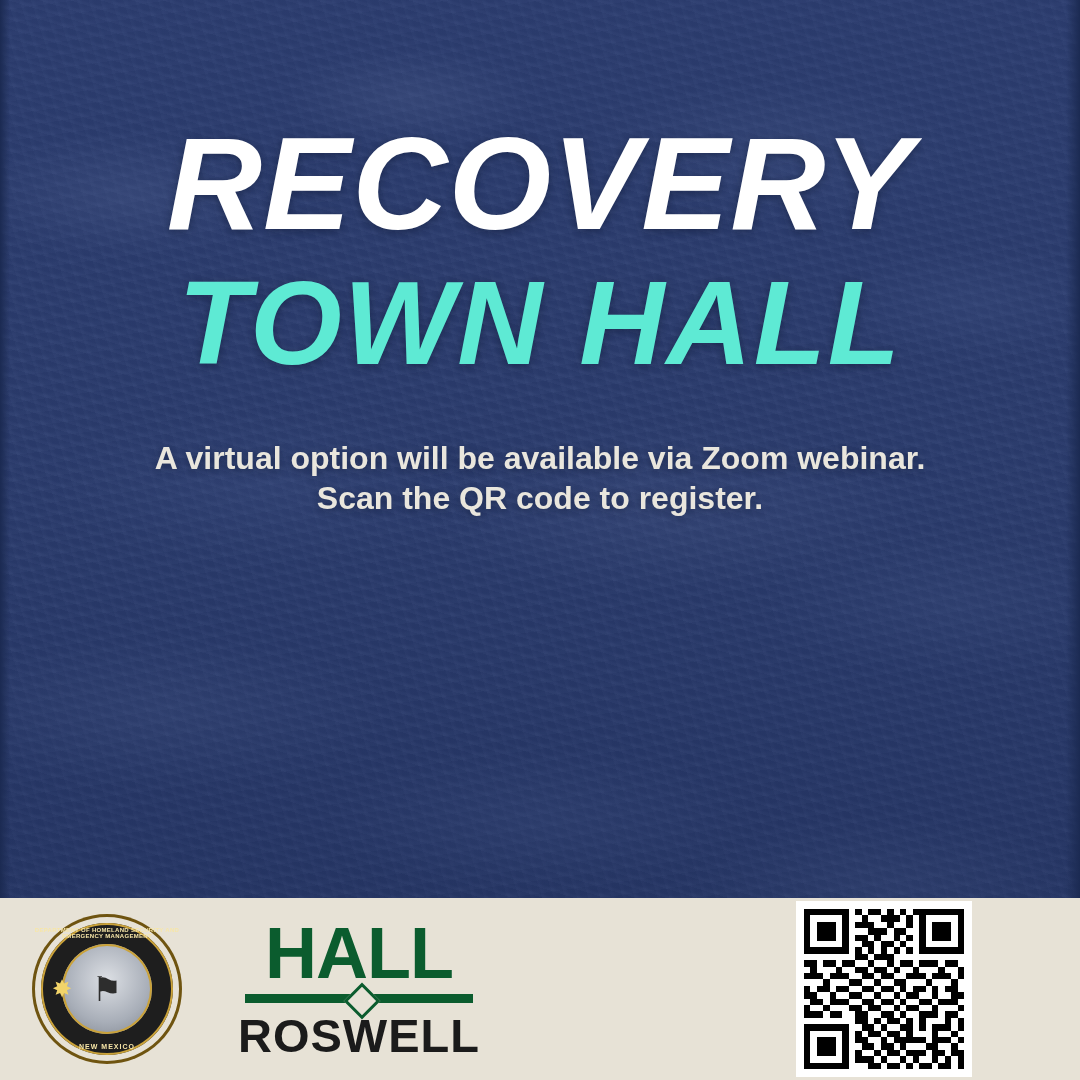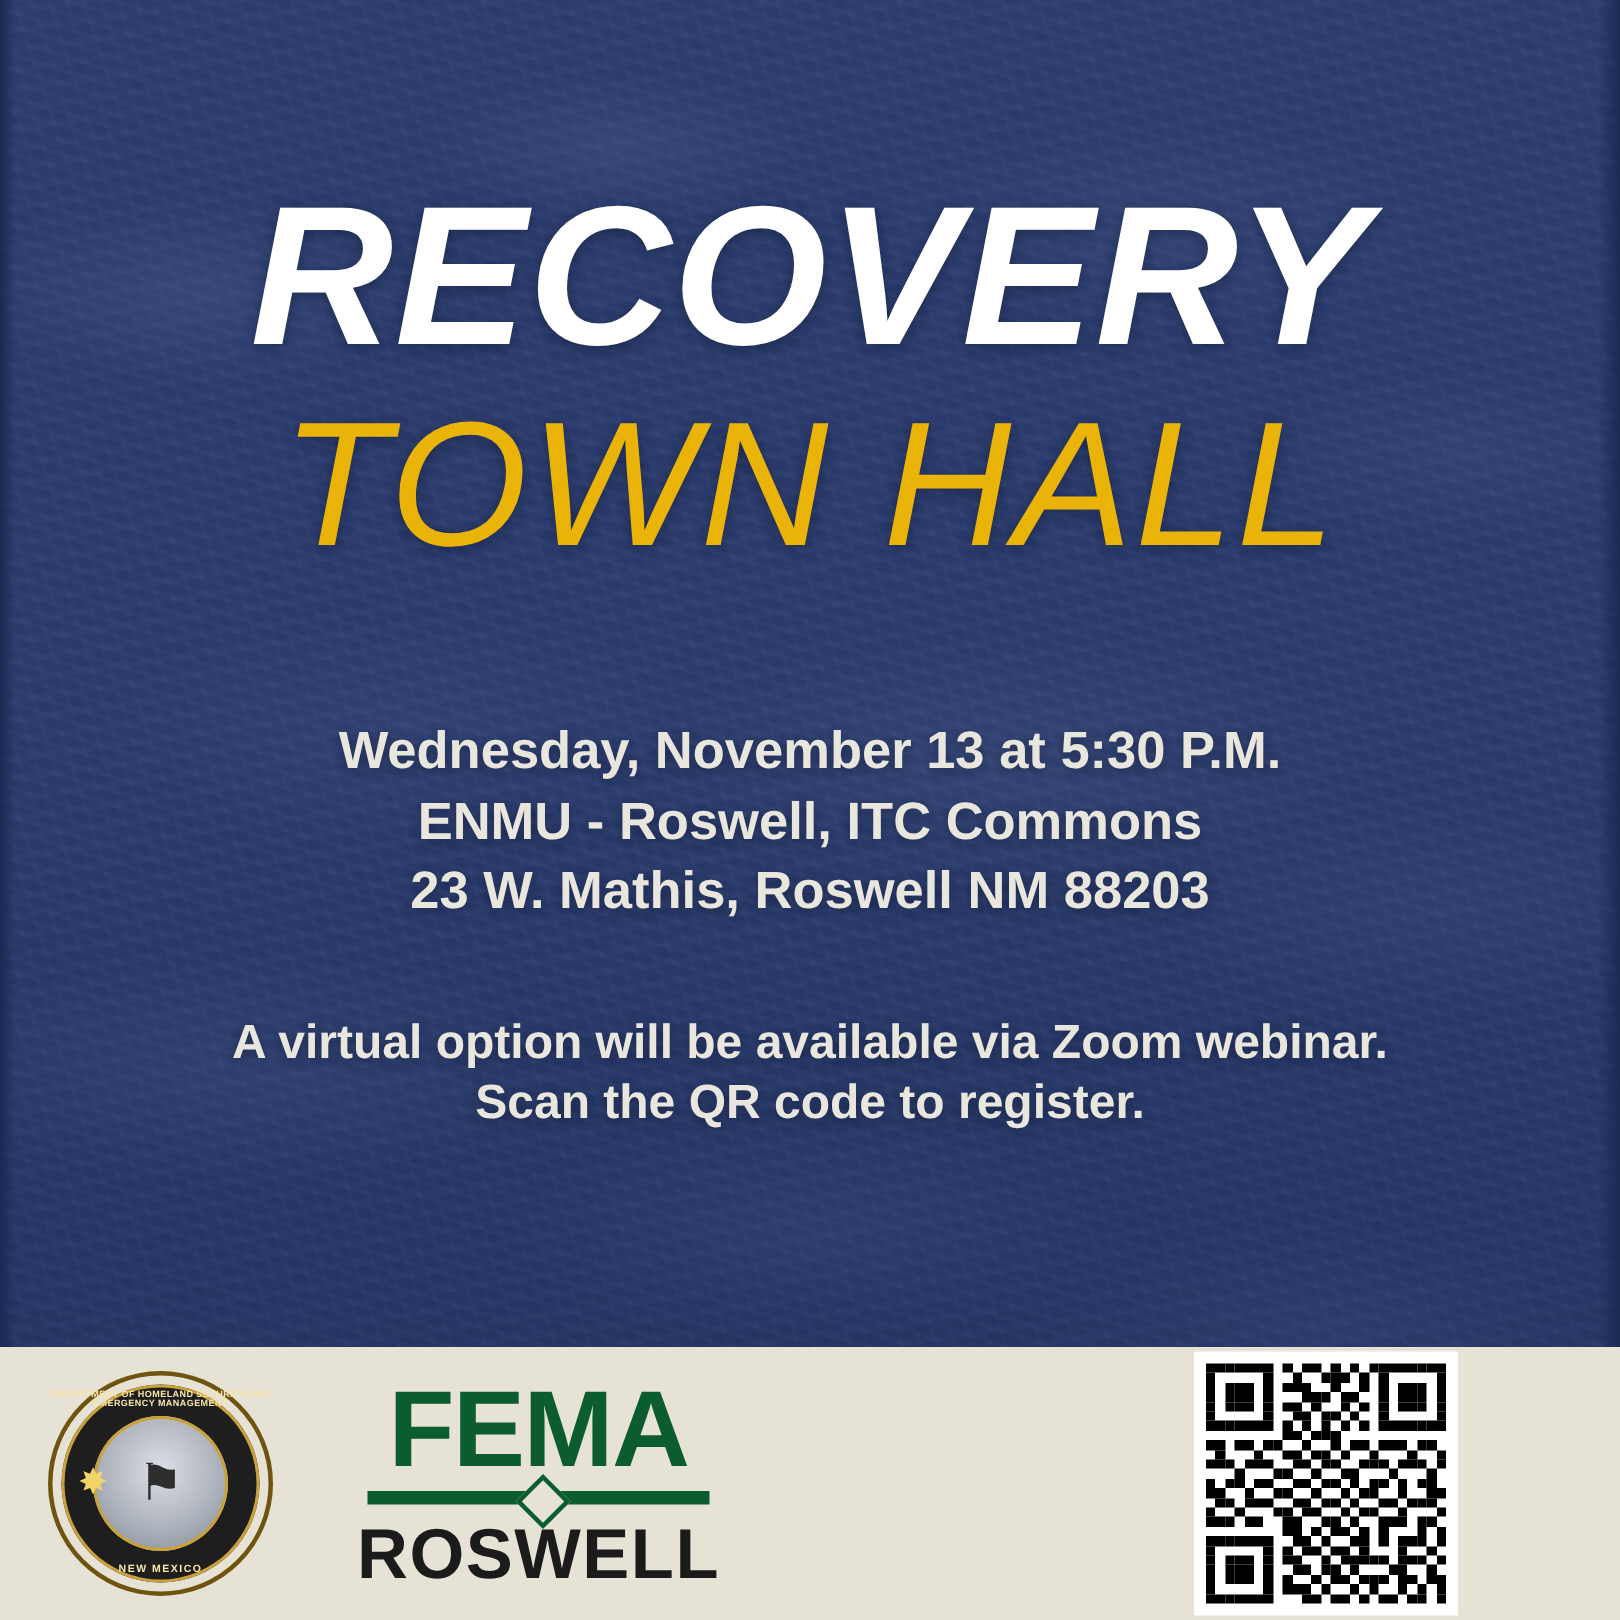--- a/index.html
+++ b/index.html
@@ -72,24 +72,24 @@
     font-style: italic;
     letter-spacing: 1px;
     color: #ffffff;
     text-shadow: 0 2px 10px rgba(12,20,45,0.45);
   }
   .title-2 {
     margin: 0;
     padding-top: 14px;
     font-size: 118px;
     line-height: 1.0;
-    font-weight: 400;
+    font-weight: 700;
     font-style: italic;
     letter-spacing: 2px;
-    color: #eab308;
+    color: #5eead4;
     text-shadow: 0 2px 10px rgba(12,20,45,0.45);
   }
   .subtitle {
     margin: 0;
     padding-top: 44px;
     font-size: 34px;
     font-weight: 400;
     color: #f2f3f6;
     letter-spacing: 0.2px;
     text-shadow: 0 2px 8px rgba(12,20,45,0.45);
@@ -259,46 +259,41 @@
 
   <div class="bg-photo"></div>
   <div class="bg-tint"></div>
   <div class="edge-left"></div>
   <div class="edge-right"></div>
 
   <div class="content">
     <h1 class="title-1">RECOVERY</h1>
     <h1 class="title-2">TOWN HALL</h1>
 
-    <div class="details">
-      <div>Wednesday, November 13 at 5:30 P.M.</div>
-      <div>ENMU - Roswell, ITC Commons</div>
-      <div>23 W. Mathis, Roswell NM 88203</div>
-    </div>
 
     <div class="virtual">
       <div>A virtual option will be available via Zoom webinar.</div>
       <div>Scan the QR code to register.</div>
     </div>
   </div>
 
   <div class="footer">
 
     <div class="seal">
       <div class="seal-ring"></div>
       <div class="seal-text-top">DEPARTMENT OF HOMELAND SECURITY AND EMERGENCY MANAGEMENT</div>
       <div class="seal-text-bottom">NEW MEXICO</div>
       <div class="seal-inner">
         <span class="seal-bird">⚑</span>
       </div>
       <div class="seal-zia">✸</div>
     </div>
 
     <div class="enmu">
-      <div class="enmu-top">FEMA</div>
+      <div class="enmu-top">HALL</div>
       <div class="enmu-rule"></div>
       <div class="enmu-mid">
         <div class="enmu-diamond"></div>
       </div>
       <div class="enmu-bottom">ROSWELL</div>
     </div>
 
     <div class="qr-wrap">
       <div class="qr" id="qr">
           <i class="on"></i>

